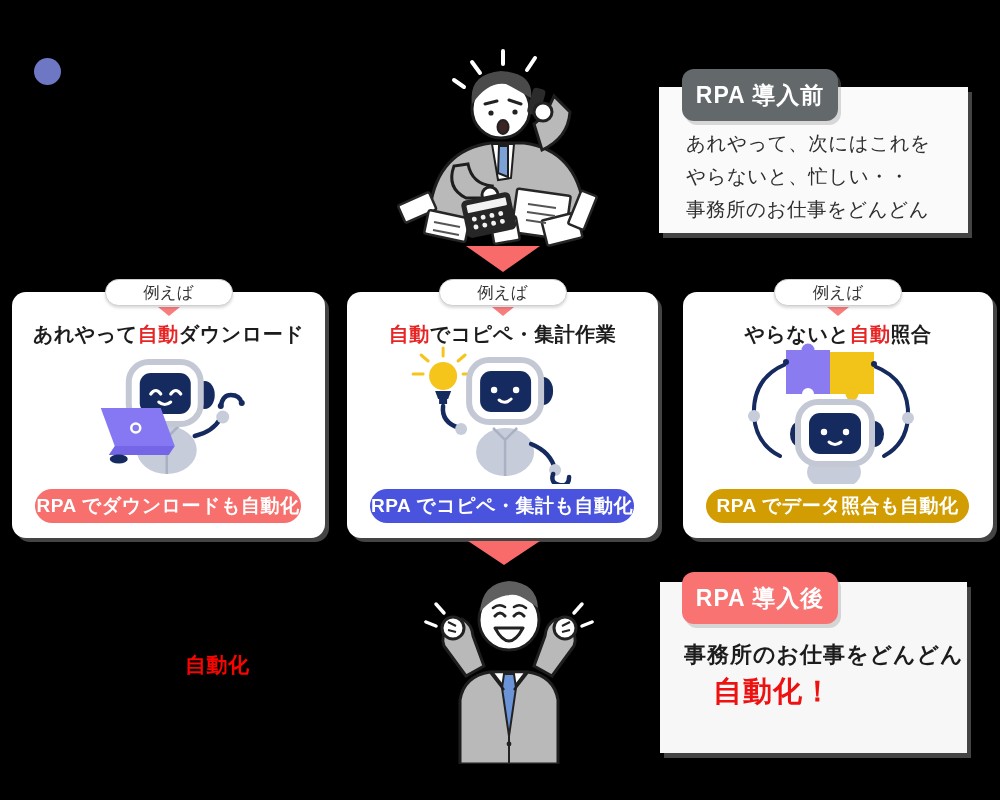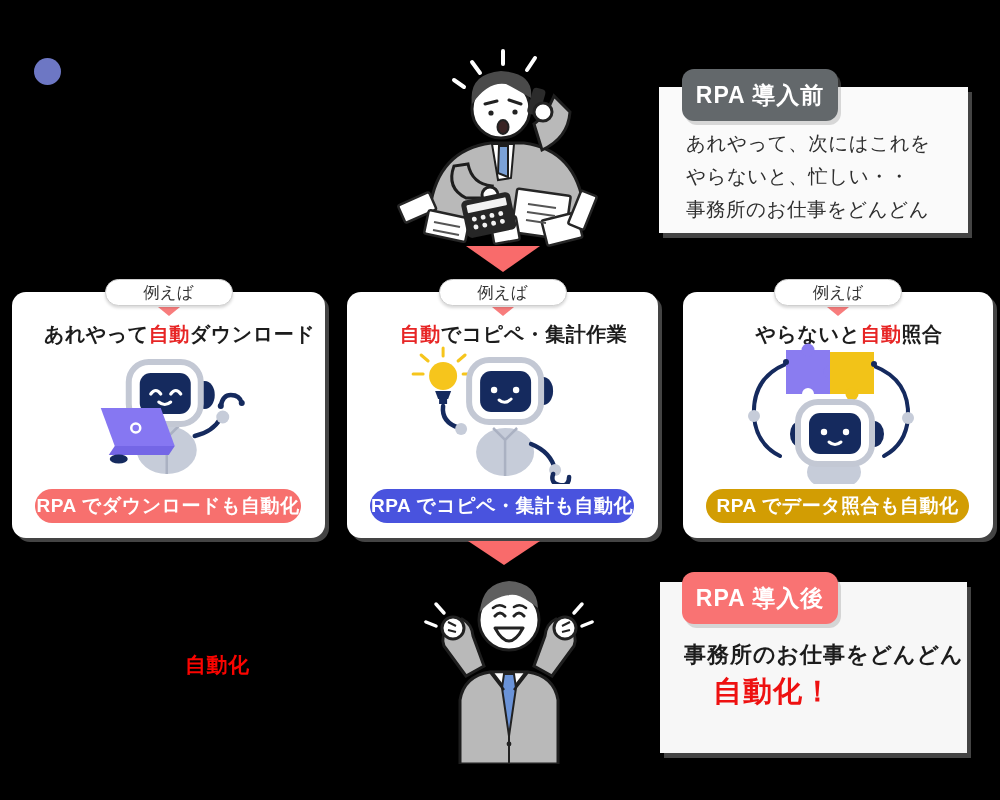--- a/index.html
+++ b/index.html
@@ -31,21 +31,21 @@
   .before-lines { position:absolute; left:27px; top:40px; font-size:19.5px; line-height:33px;
     color:#2f2f2f; letter-spacing:.5px; font-weight:500; }
   .after-line1 { position:absolute; left:24px; top:58px; font-size:22px; font-weight:600;
     color:#1c1c1c; letter-spacing:1px; }
   .after-line2 { position:absolute; left:24px; top:90px; font-size:29px; font-weight:bold; letter-spacing:1px;margin-left:29px; }
 
   .side-note { position:absolute; left:185px; top:651px; font-size:21px; font-weight:600; letter-spacing:.5px; }
 
   
   .card { position:absolute; top:292px; height:246px; background:#fff; border-radius:14px;
-    box-shadow:4px 4px 0 rgba(150,150,150,.45);padding-left:11px; }
+    box-shadow:4px 4px 0 rgba(150,150,150,.45); }
   .card1 { left:12px;  width:313px; }
   .card2 { left:347px; width:311px; }
   .card3 { left:683px; width:310px; }
   .tag-pill { position:absolute; top:-13px; left:50%; transform:translateX(-50%);
     width:128px; height:27px; background:#fff; border:1px solid #cfcfcf; border-radius:14px;
     display:flex; align-items:center; justify-content:center;
     font-size:16.5px; color:#333; box-shadow:0 2px 3px rgba(0,0,0,.15); z-index:2; }
   .tri-small { position:absolute; top:15px; left:50%; transform:translateX(-50%);
     width:0; height:0; border-left:11px solid transparent; border-right:11px solid transparent;
     border-top:9px solid #f87d7d; }

